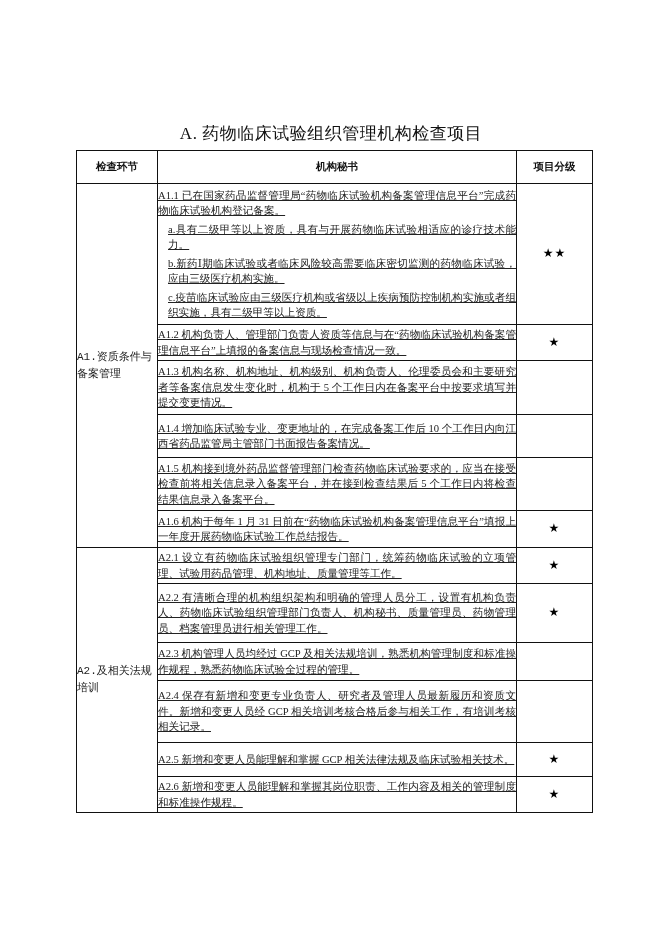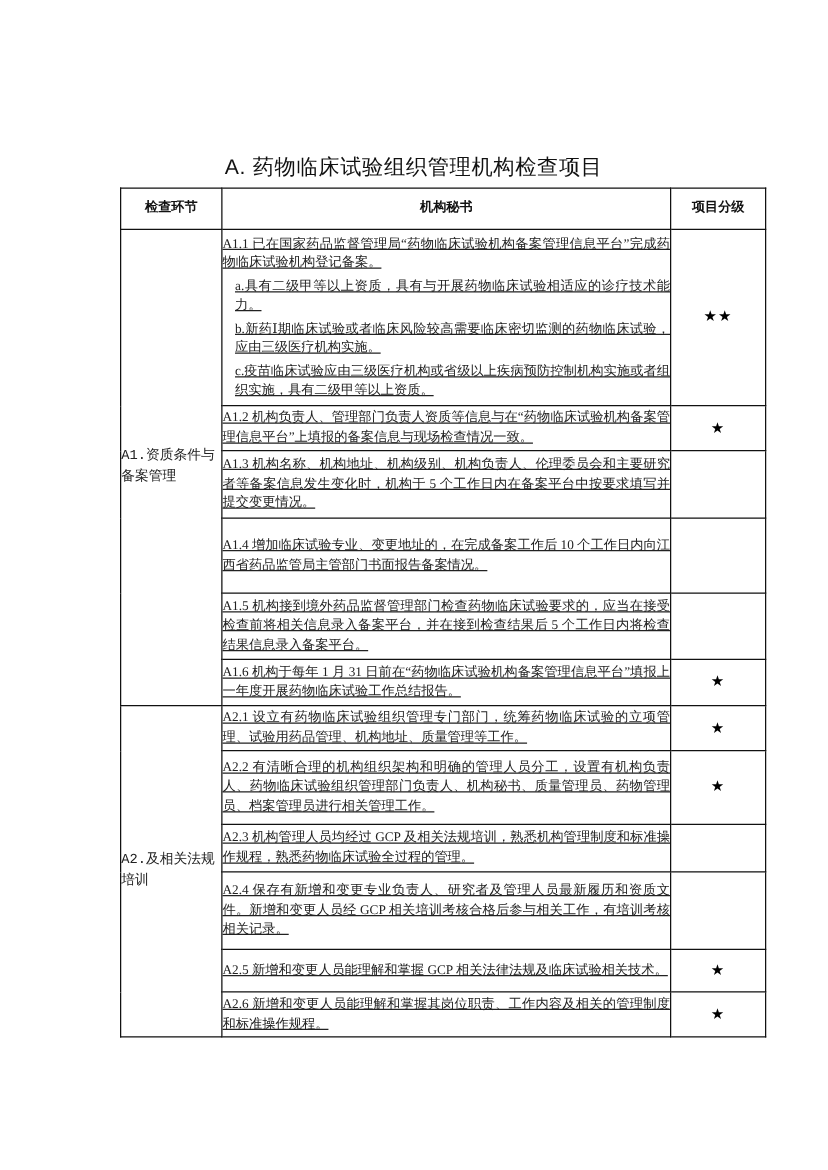--- a/index.html
+++ b/index.html
@@ -14,35 +14,34 @@
       overflow: hidden;
       font-family: "Liberation Serif", "DejaVu Serif", serif;
       color: #111111;
     }
     .page-title {
       position: absolute;
       left: 0;
       top: 122px;
       width: 662px;
       text-align: center;
-      font-family: Liberation Sans, sans-serif;
+      font-family: Liberation Serif, serif;
       font-size: 17px;
       letter-spacing: 0.5px;
       color: #111;
     }
     table.inspect {
       position: absolute;
       left: 76px;
       top: 150px;
       width: 516px;
       border-collapse: collapse;
       table-layout: fixed;
       font-size: 10.6px;
       line-height: 15.5px;
-      margin-left: 20px;
     }
     table.inspect th, table.inspect td {
       border: 1px solid #111;
       padding: 0;
       vertical-align: middle;
     }
     table.inspect th {
       height: 32px;
       font-family: "DejaVu Sans", "Liberation Sans", sans-serif;
       font-weight: bold;
@@ -110,21 +109,21 @@
       <td class="grade">★★</td>
     </tr>
     <tr style="height:36px">
       <td class="item">A1.2 机构负责人、管理部门负责人资质等信息与在“药物临床试验机构备案管理信息平台”上填报的备案信息与现场检查情况一致。</td>
       <td class="grade">★</td>
     </tr>
     <tr style="height:54px">
       <td class="item">A1.3 机构名称、机构地址、机构级别、机构负责人、伦理委员会和主要研究者等备案信息发生变化时，机构于 5 个工作日内在备案平台中按要求填写并提交变更情况。</td>
       <td class="grade"></td>
     </tr>
-    <tr style="height:60px">
+    <tr style="height:43px">
       <td class="item">A1.4 增加临床试验专业、变更地址的，在完成备案工作后 10 个工作日内向江西省药品监管局主管部门书面报告备案情况。</td>
       <td class="grade"></td>
     </tr>
     <tr style="height:53px">
       <td class="item">A1.5 机构接到境外药品监督管理部门检查药物临床试验要求的，应当在接受检查前将相关信息录入备案平台，并在接到检查结果后 5 个工作日内将检查结果信息录入备案平台。</td>
       <td class="grade"></td>
     </tr>
     <tr style="height:37px">
       <td class="item">A1.6 机构于每年 1 月 31 日前在“药物临床试验机构备案管理信息平台”填报上一年度开展药物临床试验工作总结报告。</td>
       <td class="grade">★</td>

